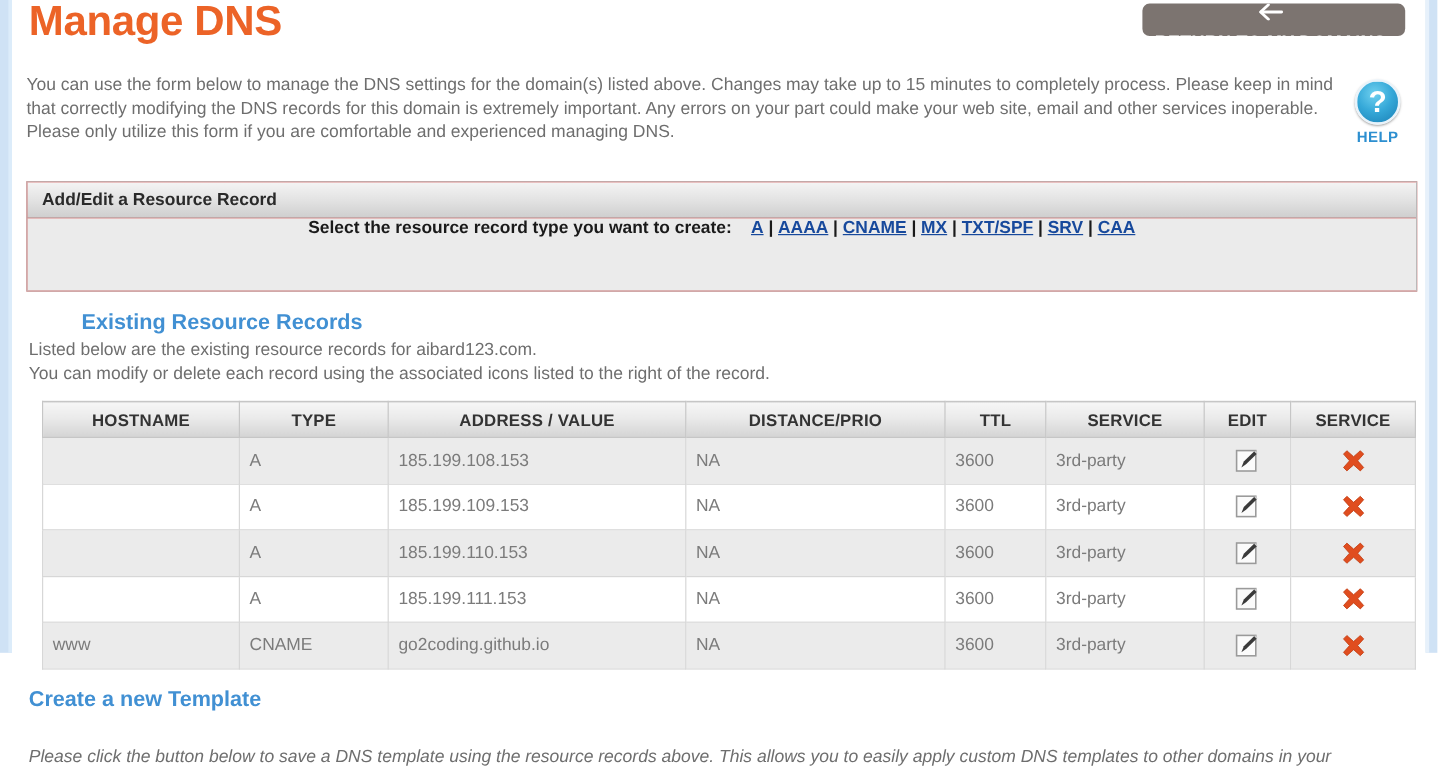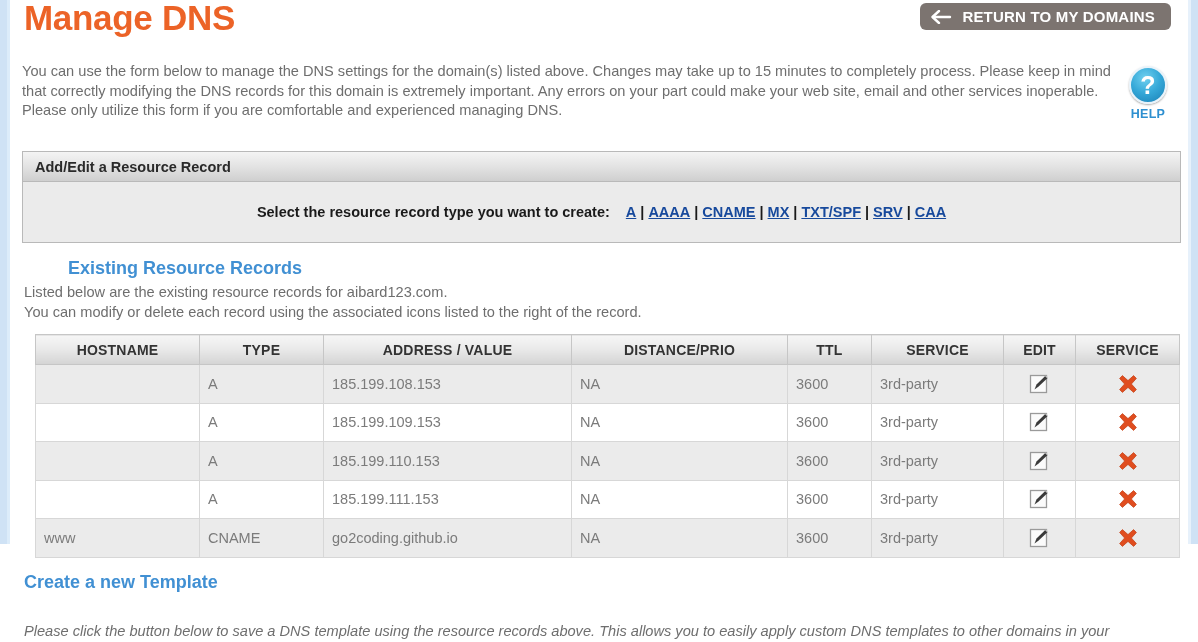--- a/index.html
+++ b/index.html
@@ -56,20 +56,21 @@
     border-radius: 6px;
     color: #ffffff;
     font-size: 15px;
     font-weight: bold;
     letter-spacing: 0.2px;
     display: flex;
     align-items: center;
     gap: 10px;
     cursor: pointer;
     white-space: nowrap;
+    flex-direction: column;
   }
   .arrow-left-icon { display: block; width: 22px; height: 14px; flex: none; }
 
   
   .intro {
     position: absolute;
     left: 9px; top: 62px;
     width: 1090px;
     font-size: 14.6px;
     line-height: 19.5px;
@@ -120,21 +121,21 @@
     display: flex;
     align-items: center;
     padding-left: 12px;
     font-size: 14.5px;
     font-weight: bold;
     color: #2a2a2a;
   }
   .panel-body {
     height: 60px;
     display: flex;
-    align-items: center;
+    align-items: flex-start;
     justify-content: center;
     font-size: 14.5px;
     font-weight: bold;
     color: #1a1a1a;
     background: #ebebeb;
   }
   .rr-links { margin-left: 16px; }
   .rr-links a {
     color: #17499c;
     text-decoration: underline;

